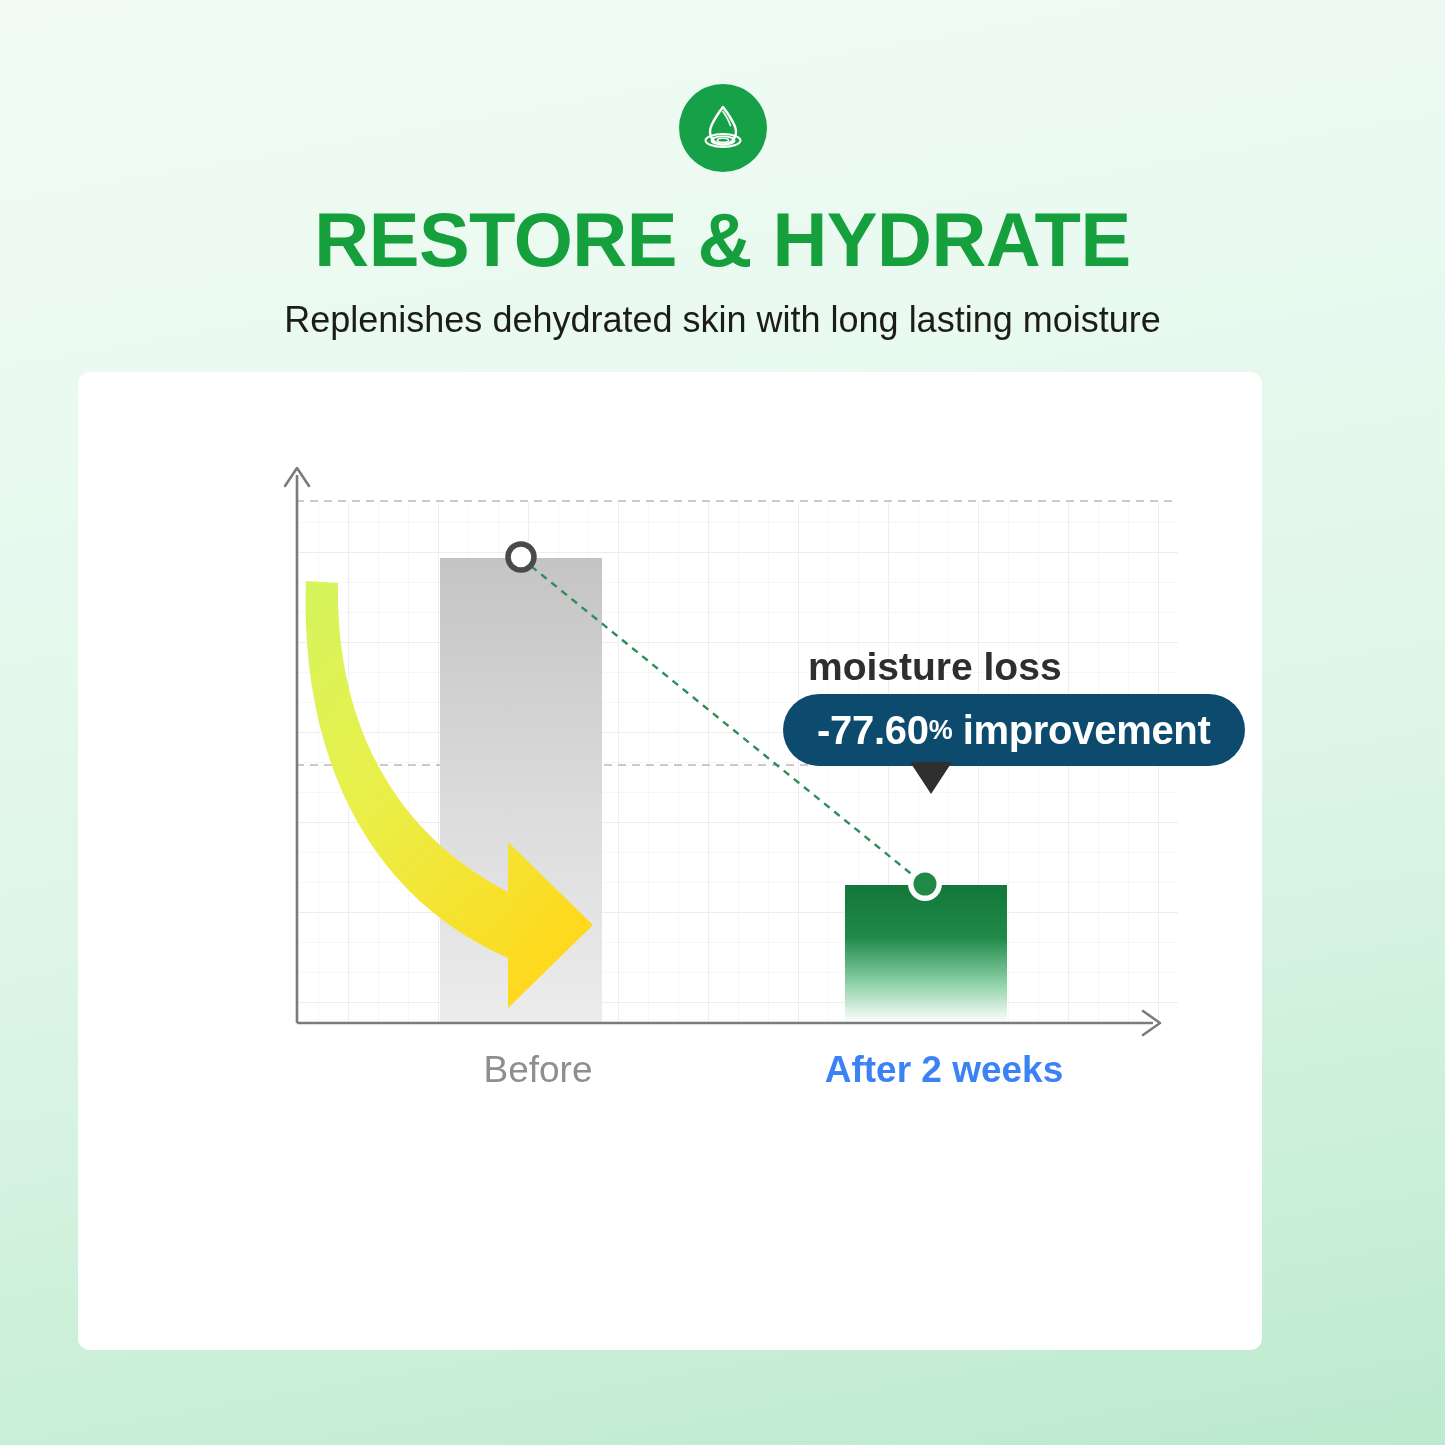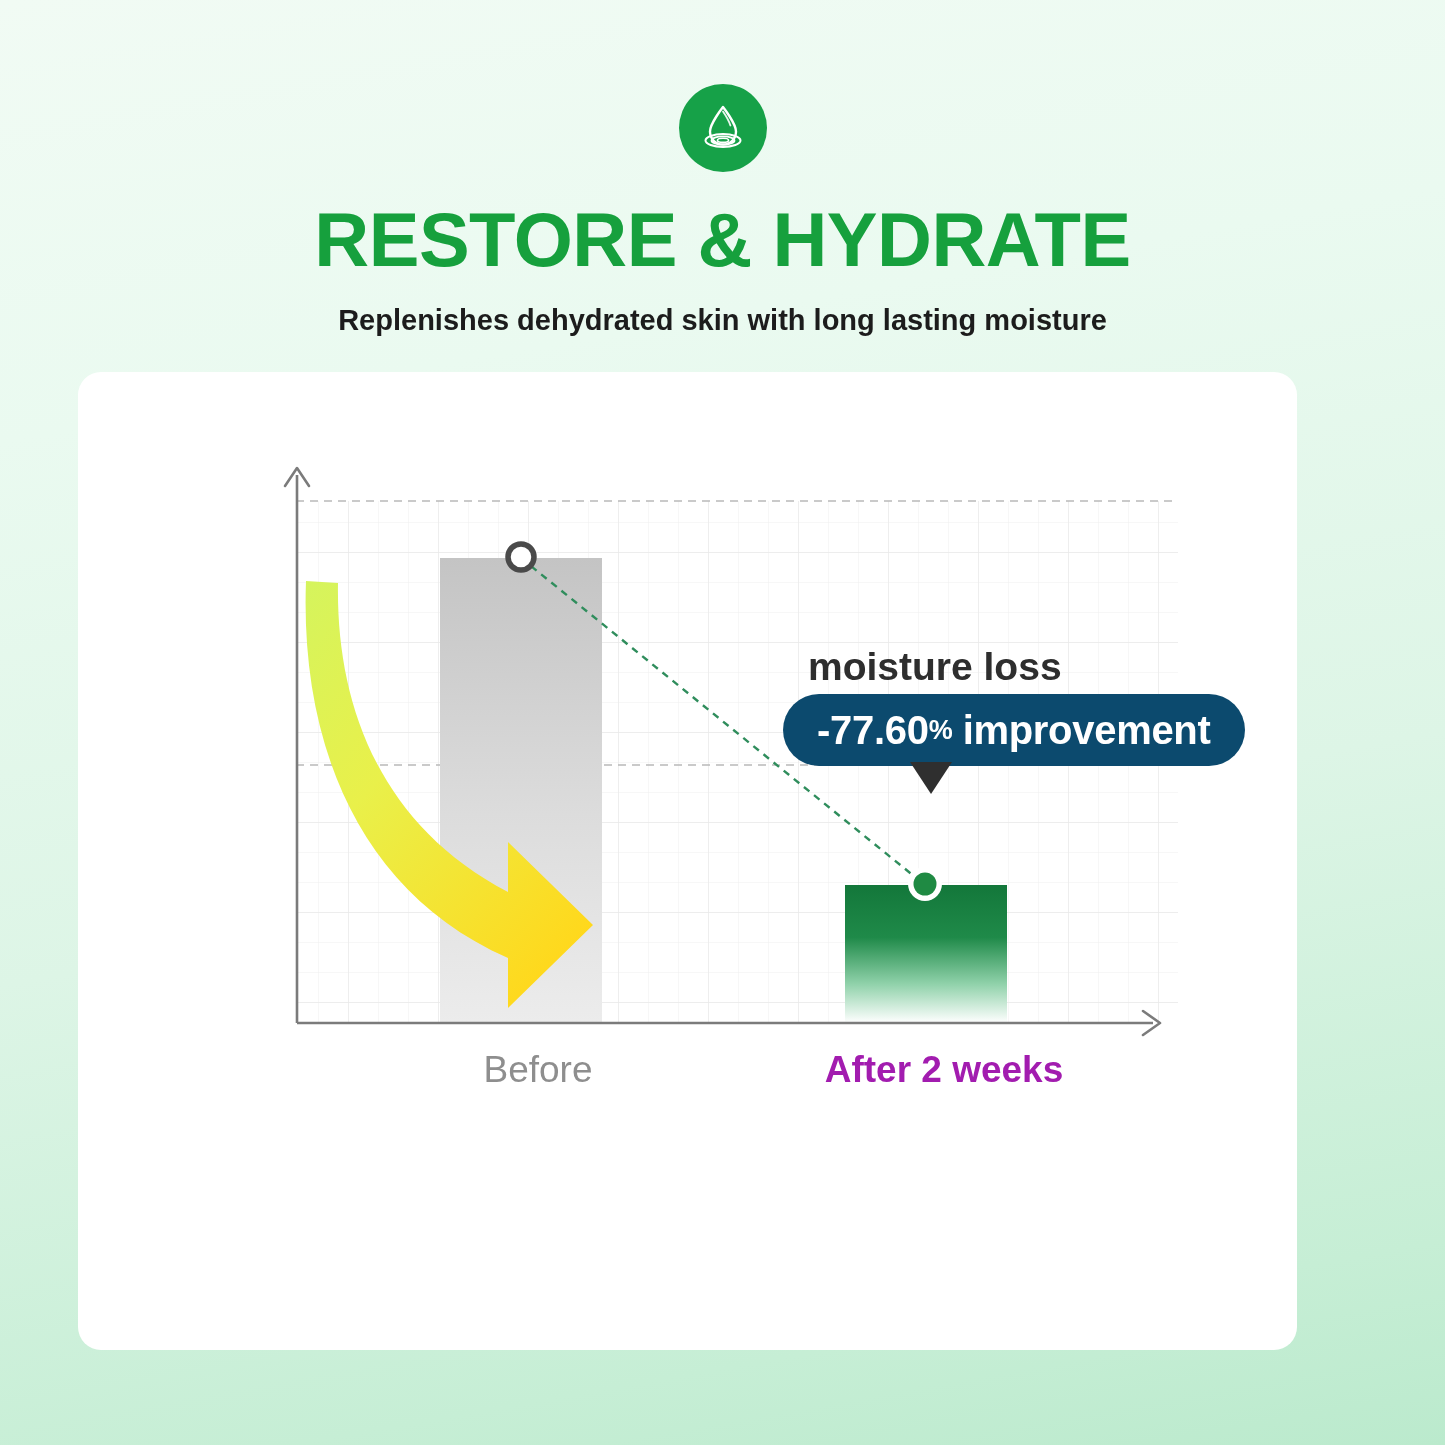--- a/index.html
+++ b/index.html
@@ -47,37 +47,36 @@
     font-size: 76px;
     line-height: 80px;
     font-weight: 700;
     letter-spacing: -0.5px;
     color: #16a03d;
     font-family: "Liberation Sans", sans-serif;
   }
 
   .subtitle {
     margin: 14px 0 0 0;
-    font-size: 29px;
+    font-size: 36px;
     line-height: 52px;
-    font-weight: 700;
+    font-weight: 400;
     color: #1c1c1c;
     font-family: "Liberation Sans", sans-serif;
   }
 
   
   .card {
     position: absolute;
     left: 78px;
     top: 372px;
     width: 1184px;
     height: 978px;
     background: #ffffff;
-    border-radius: 23px;
-    padding-left: 35px;
+    border-radius: 12px;
   }
 
   .chart-wrap {
     position: absolute;
     left: 0;
     top: 0;
     width: 1290px;
     height: 978px;
   }
   .chart-svg {
@@ -150,21 +149,21 @@
     width: 296px;
     text-align: center;
     color: #8e8e8e;
     font-weight: 400;
   }
   .cat-after {
     left: 718px;
     top: 676px;
     width: 296px;
     text-align: center;
-    color: #a21caf;
+    color: #3b82f6;
     font-weight: 700;
   }
 </style>
 </head>
 <body>
 
 <div id="infographic">
 
   <div class="header">
 

